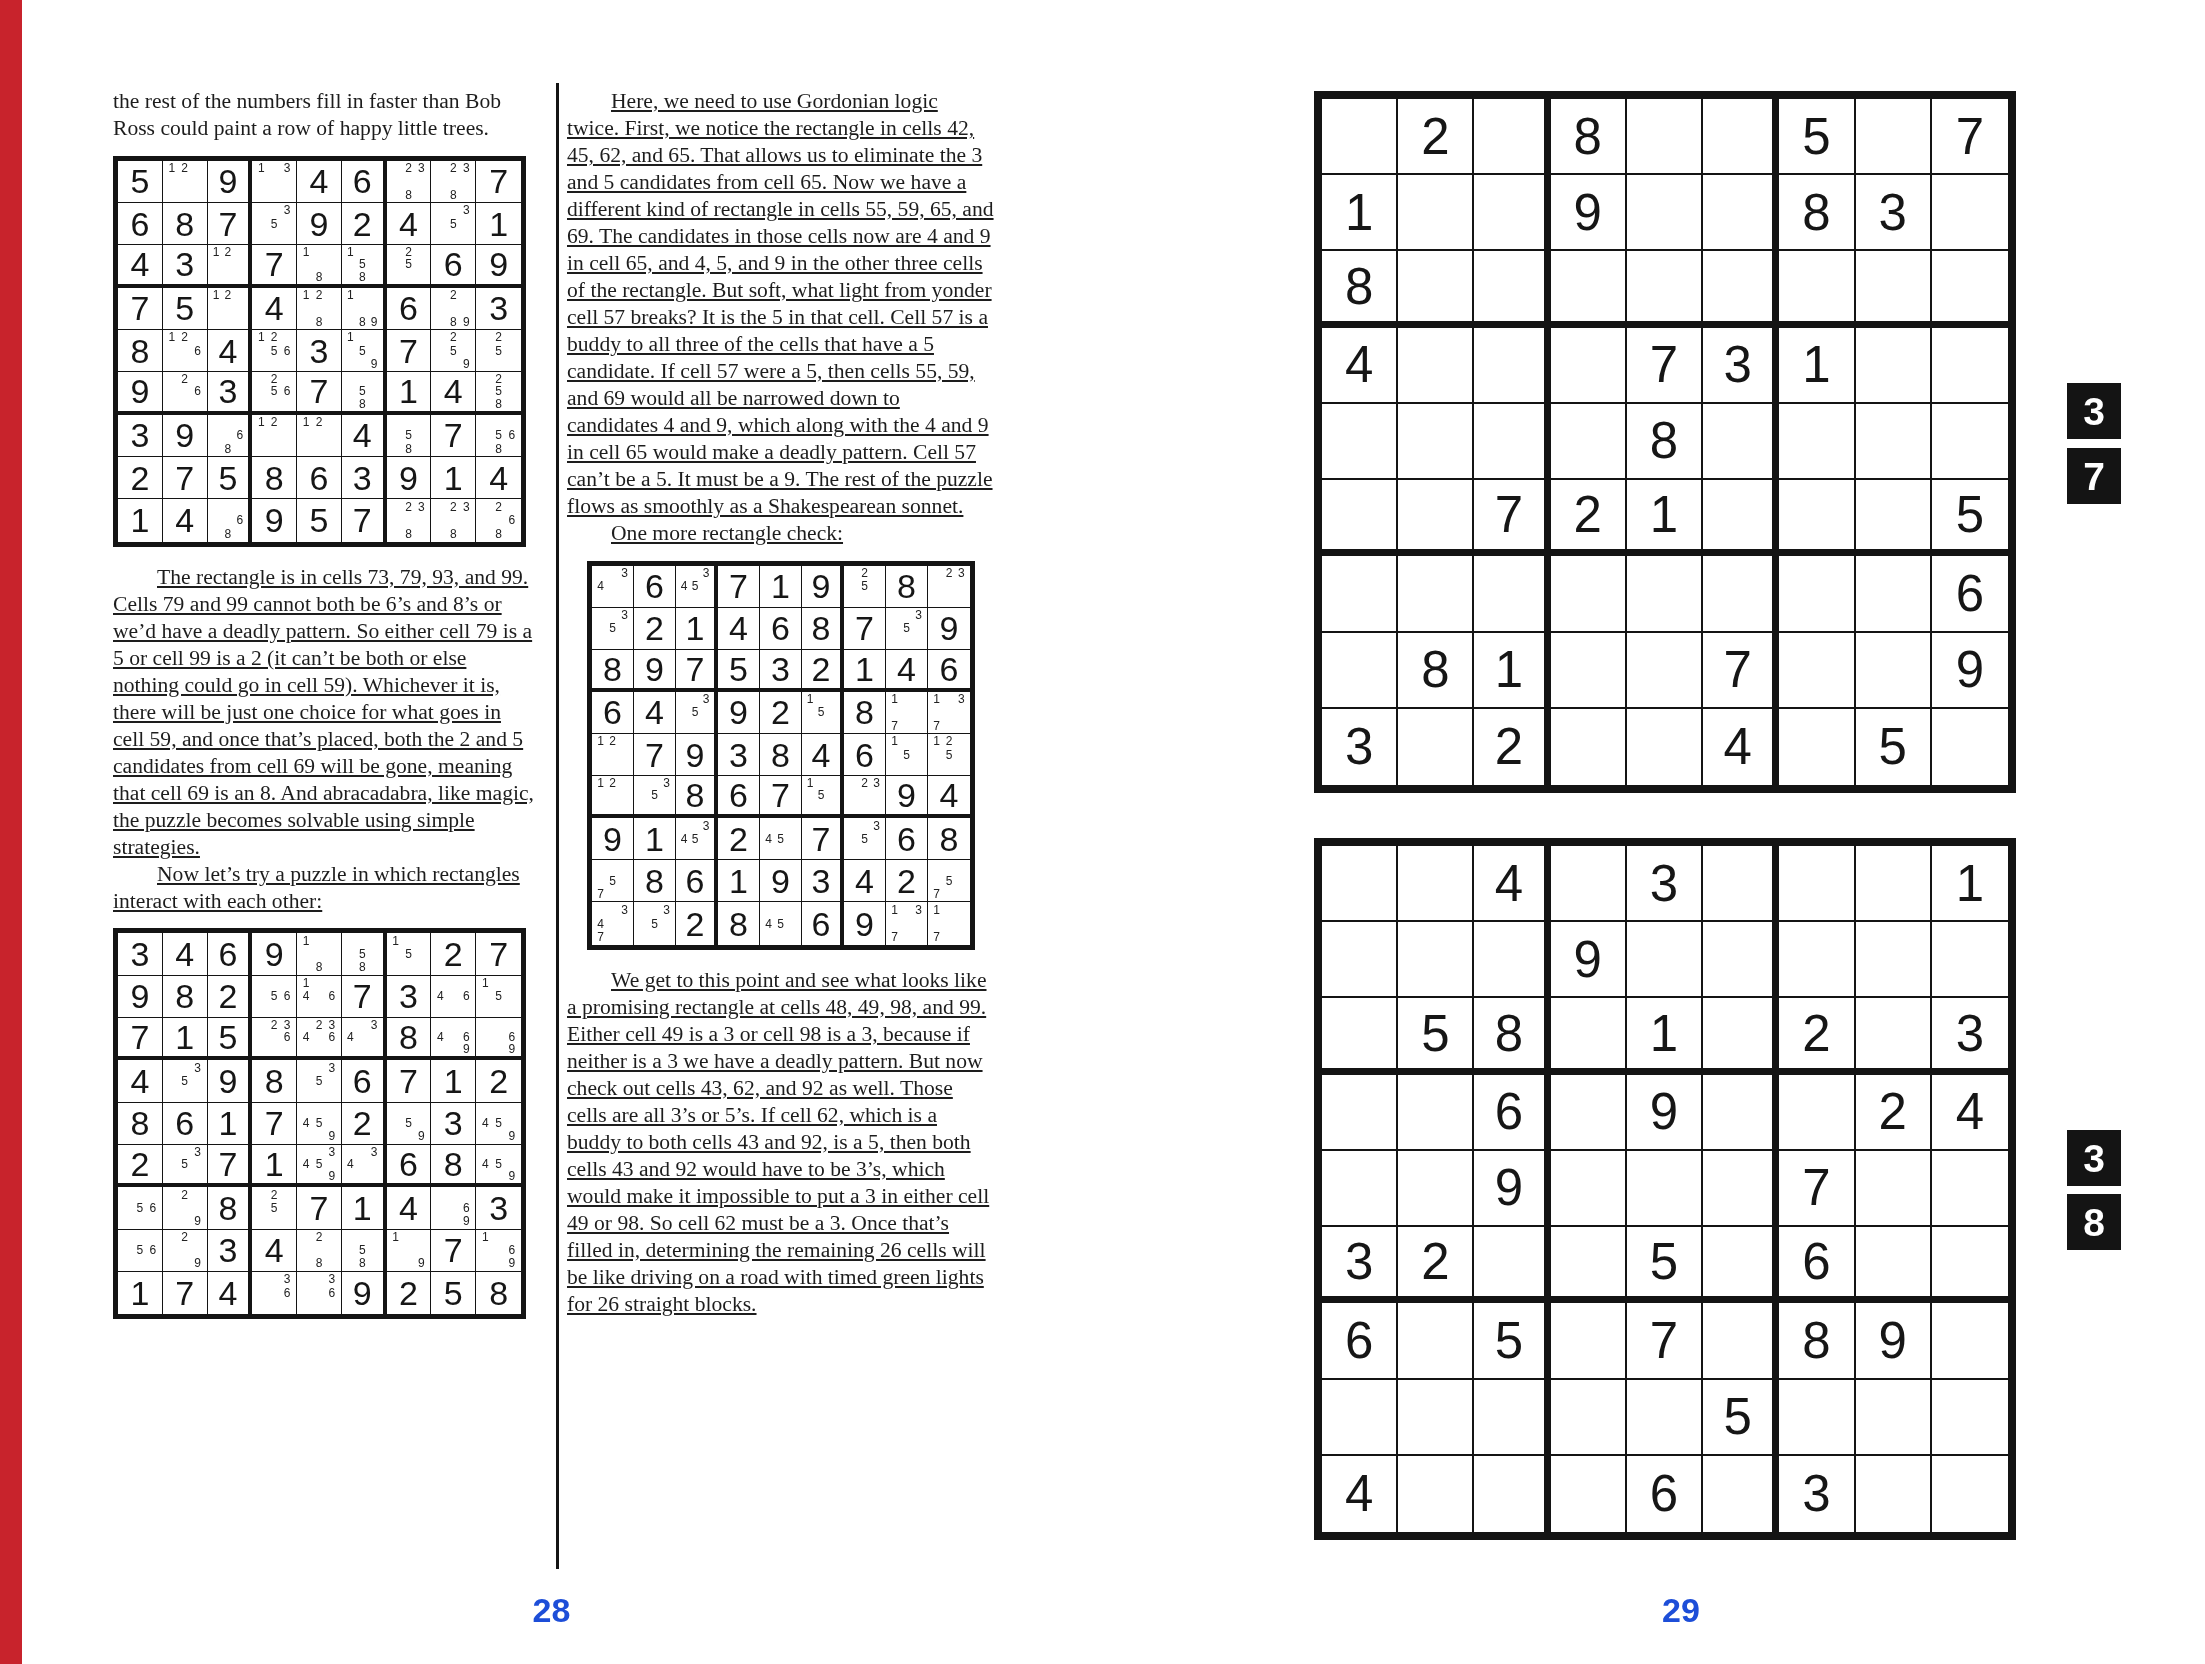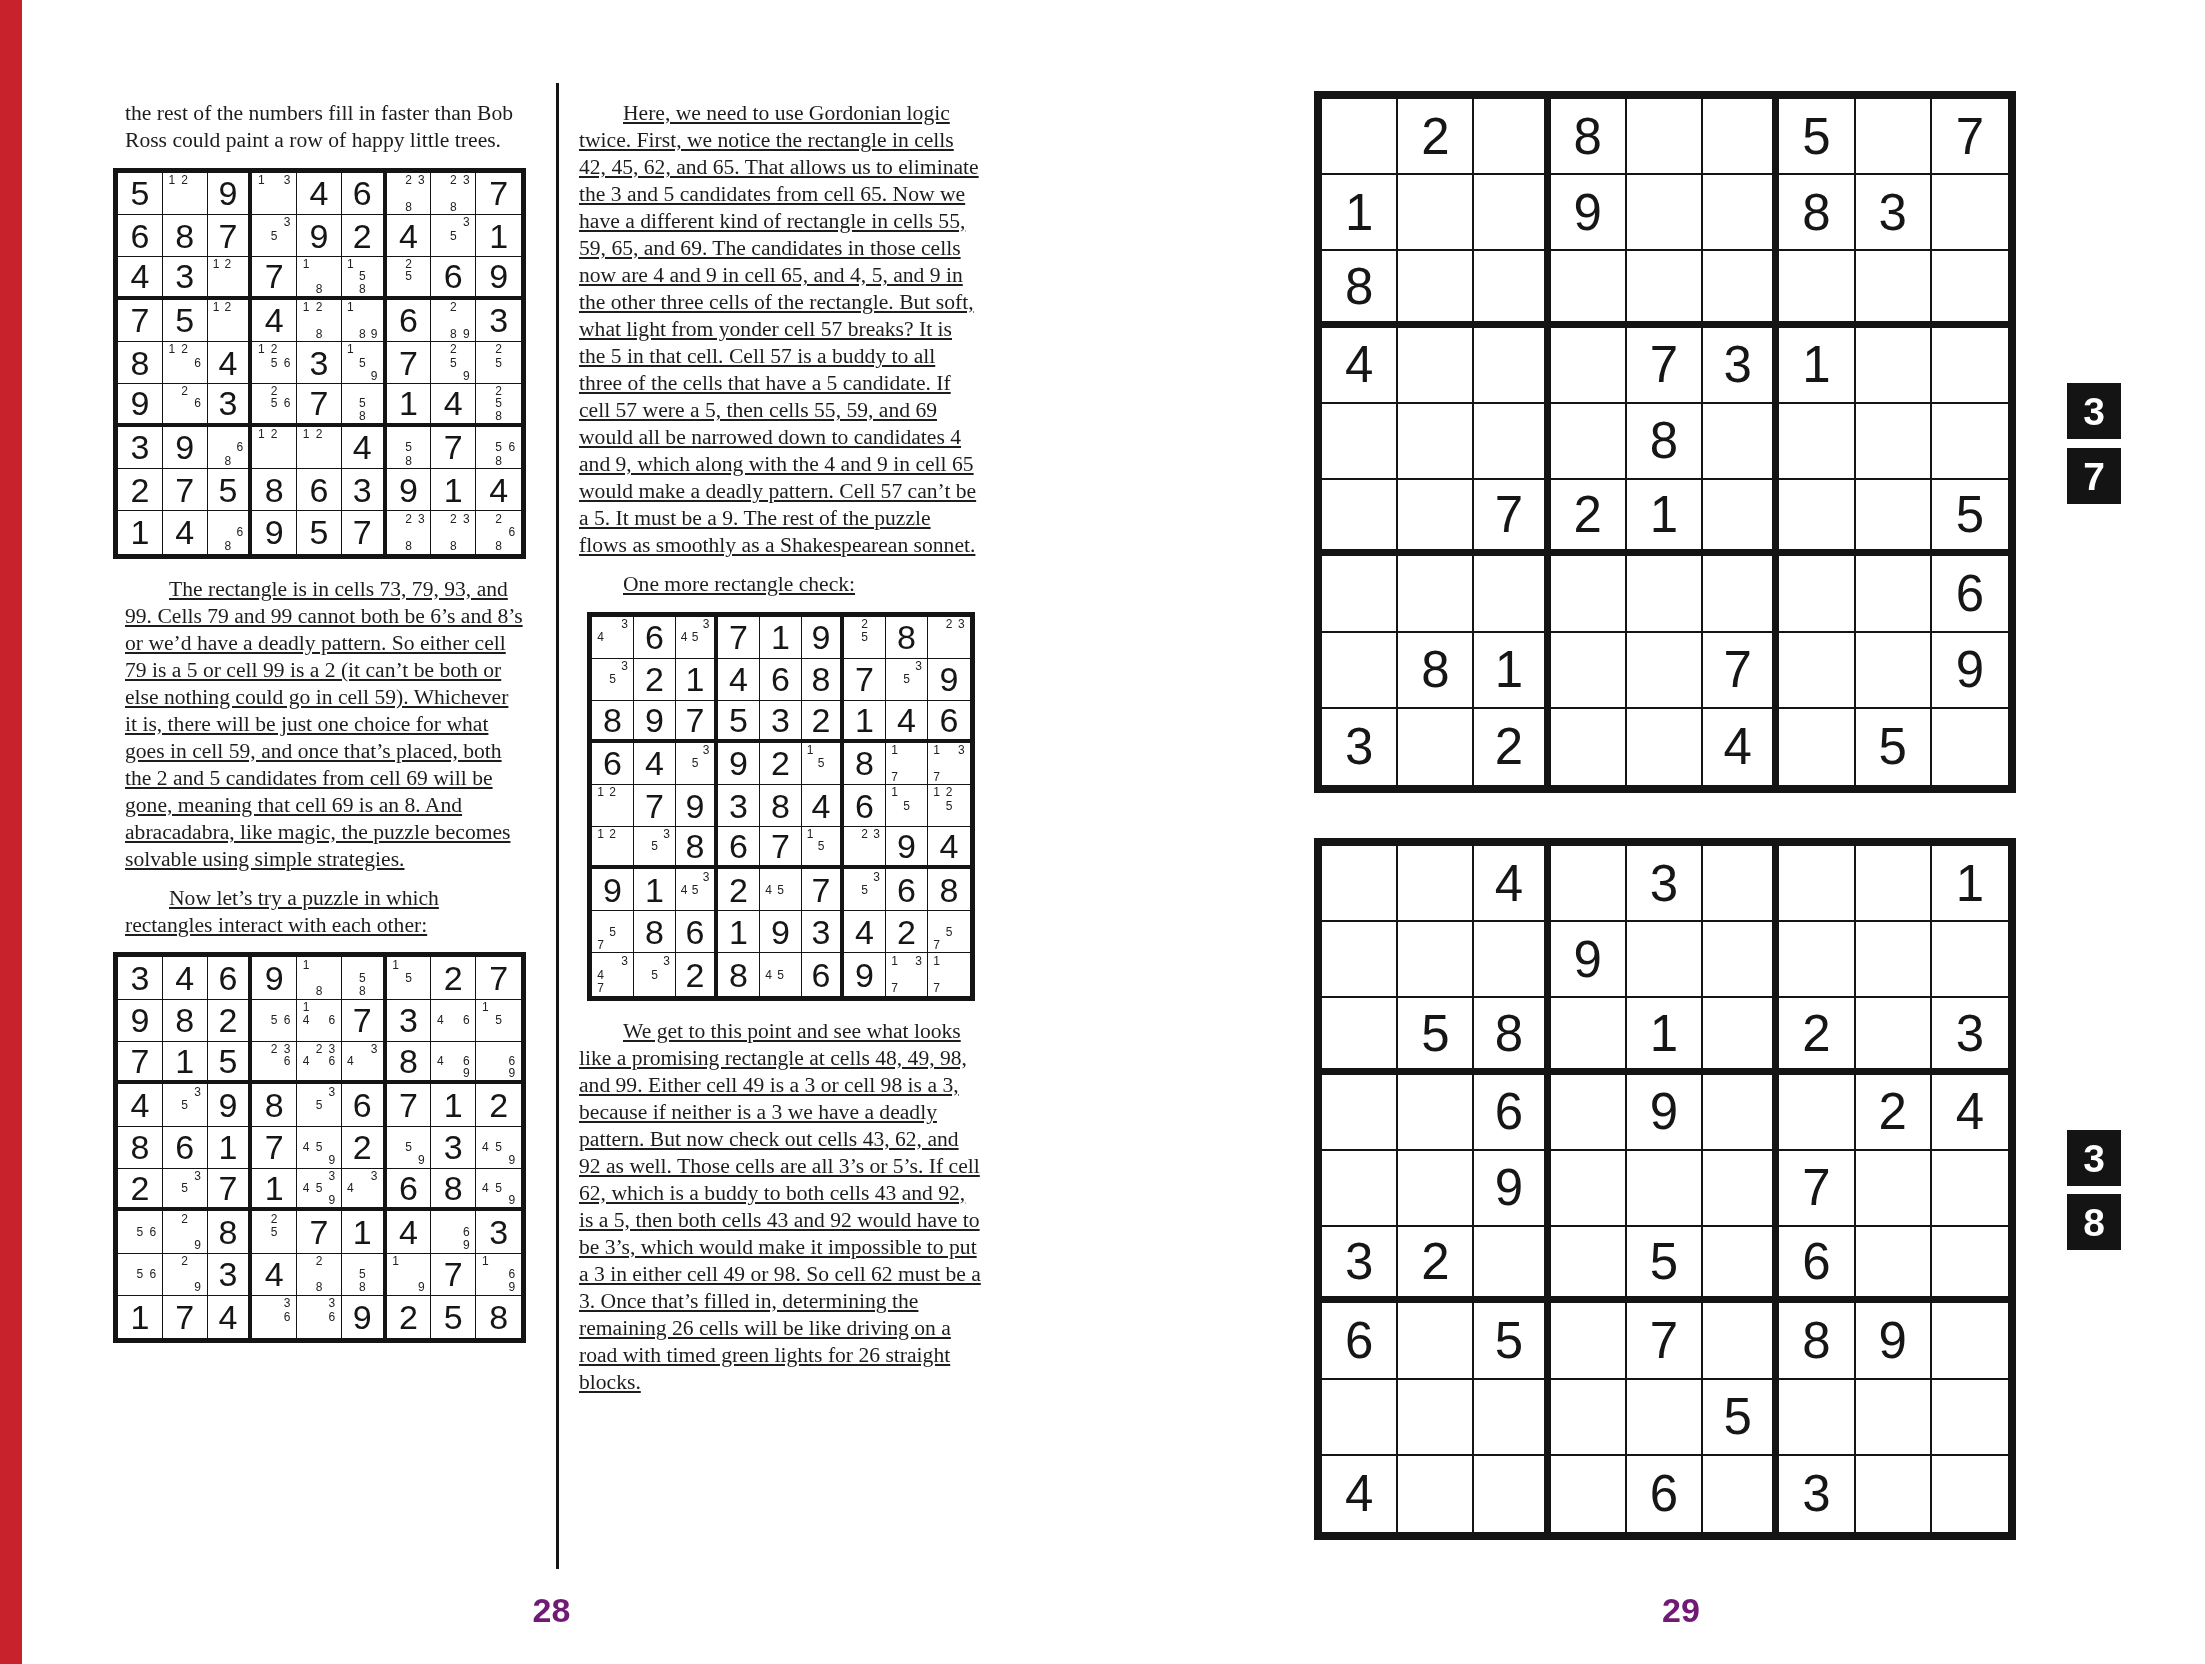--- a/index.html
+++ b/index.html
@@ -8,21 +8,21 @@
     font-family:"Liberation Serif",serif;overflow:hidden;
   }
   
   .edge-strip{position:absolute;left:0;top:0;width:22px;height:1665px;}
 
   
   .textcol{position:absolute;top:88px;color:#1d1d1d;
     font:21.6px/27px "Liberation Serif",serif;}
   .col-1{left:113px;width:422px;}
   .col-2{left:567px;width:428px;}
-  .textcol p{margin:12px;}
+  .textcol p{margin:0;}
   .textcol p.indent{text-indent:44px;text-decoration:underline;}
 
   .divider{position:absolute;left:556px;top:83px;width:2.5px;height:1486px;background:#141414;}
 
   
   .cell{display:flex;align-items:center;justify-content:center;position:relative;
     border-right:1.7px solid #141414;border-bottom:1.7px solid #141414;box-sizing:border-box;background:#fff;}
   .br{border-right-width:4.2px !important;}
   .bb{border-bottom-width:4.2px !important;}
   .er{border-right:0 !important;}
@@ -50,21 +50,21 @@
   .bgrid .big{font:400 51px/1 "Liberation Sans",sans-serif;color:#161616;}
   .puzzle-37{left:1314px;top:91px;}
   .puzzle-38{left:1314px;top:838px;}
 
   
   .badge{position:absolute;width:54px;height:56px;display:flex;align-items:center;justify-content:center;
     font:700 39px/1 "Liberation Sans",sans-serif;}
   .b37a{left:2067px;top:383px;} .b37b{left:2067px;top:448px;}
   .b38a{left:2067px;top:1130px;} .b38b{left:2067px;top:1194px;}
 
-  .pagenum{position:absolute;font:700 34px/1 "Liberation Sans",sans-serif;color:#701a75;}
+  .pagenum{position:absolute;font:700 34px/1 "Liberation Sans",sans-serif;color:#1d4ed8;}
   .pn-left{left:505px;top:1593px;width:93px;text-align:center;}
   .pn-right{left:1662px;top:1593px;width:93px;text-align:left;}
 </style>
 </head>
 <body>
 
 <div class="edge-strip" style="background: rgb(200, 35, 44);"></div>
 
 <div class="textcol col-1">
   <p>the rest of the numbers fill in faster than Bob Ross could paint a row of happy little trees.</p>

